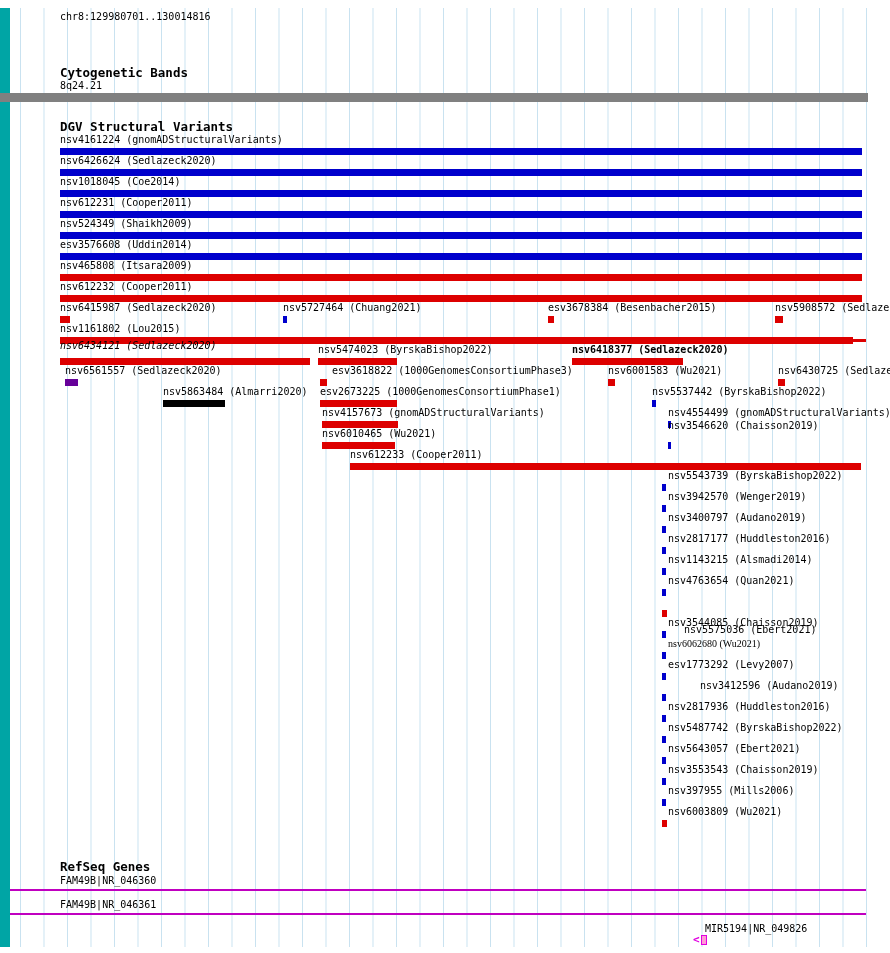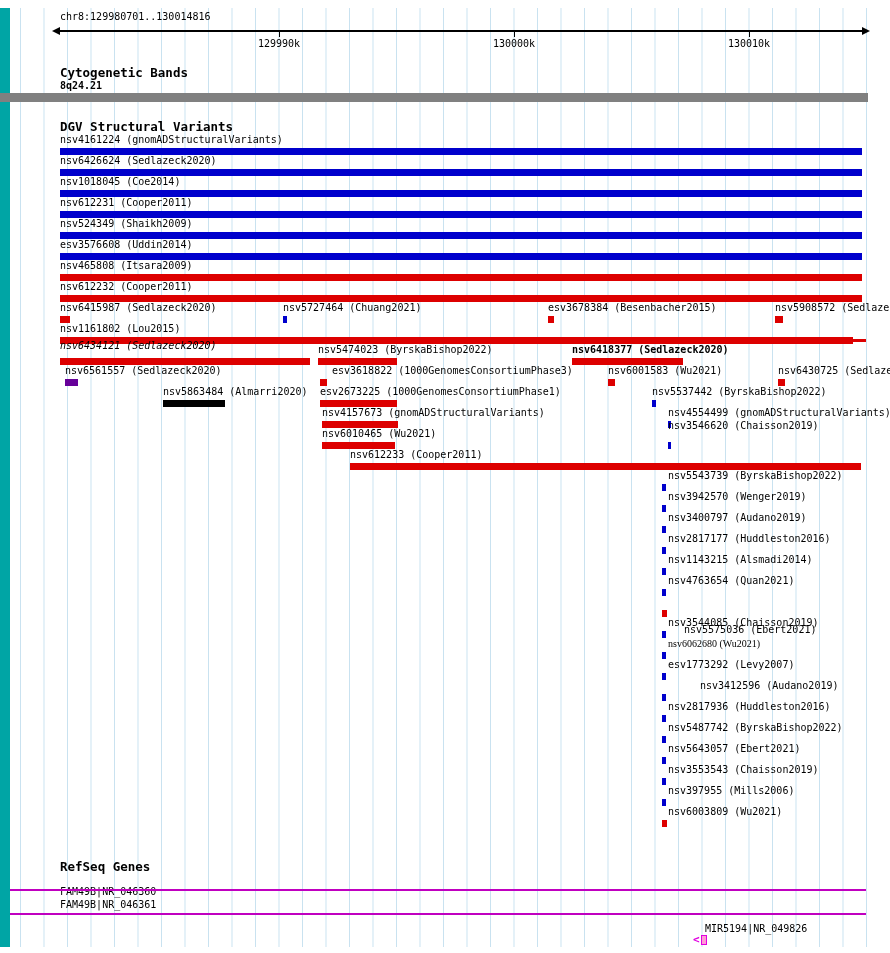--- a/index.html
+++ b/index.html
@@ -14,51 +14,40 @@
   .pos-label{position:absolute;left:60px;top:11px;}
   #ruler{position:absolute;left:0;top:0;width:890px;height:50px;}
   .ruler-line{position:absolute;left:60px;top:30px;width:802px;height:2px;background:#000;}
   .arrow{position:absolute;width:0;height:0;border-top:4px solid transparent;border-bottom:4px solid transparent;}
   .arrow.left{left:52px;top:27px;border-right:8px solid #000;}
   .arrow.right{left:862px;top:27px;border-left:8px solid #000;}
   .rtick{position:absolute;top:30px;width:1px;height:7px;background:#000;}
   .rtick-label{position:absolute;top:38px;transform:translateX(-50%);}
   .section-title{position:absolute;left:60px;font-weight:bold;font-size:12.5px;}
   #cyto-title{top:67px;}
-  .band-label{position:absolute;left:60px;top:80px;font-weight:bold;}
+  .band-label{position:absolute;left:60px;top:80px;}
   #cytoband{position:absolute;}
   #dgv-title{top:121px;}
   #refseq-title{top:861px;}
   .vlabel,.gene-label{position:absolute;white-space:nowrap;}
   .vbar{position:absolute;height:7px;}
   .vtail{position:absolute;height:3px;}
   .gene-line{position:absolute;height:2px;}
   .gene-marker{position:absolute;box-sizing:border-box;}
   .gene-arrow{position:absolute;font-size:11px;font-weight:bold;}
 </style>
 </head>
 <body>
 
 <div id="screen">
   <div id="gridlines" style="background-image: linear-gradient(90deg, rgb(200, 226, 240) 0px, rgb(200, 226, 240) 1px, transparent 1px);"></div>
   <div id="edge-strip" style="background: rgb(0, 165, 165);"></div>
 
   <div class="pos-label">chr8:129980701..130014816</div>
 
-  <div id="ruler">
-    <div class="ruler-line"></div>
-    <div class="arrow left"></div>
-    <div class="arrow right"></div>
-  <div class="rtick" style="left: 279px;"></div>
-      <div class="rtick-label" style="left: 279px;">129990k</div>
-      <div class="rtick" style="left: 514px;"></div>
-      <div class="rtick-label" style="left: 514px;">130000k</div>
-      <div class="rtick" style="left: 749px;"></div>
-      <div class="rtick-label" style="left: 749px;">130010k</div>
-    </div>
 
   <div class="section-title" id="cyto-title">Cytogenetic Bands</div>
   <div class="band-label">8q24.21</div>
   <div id="cytoband" style="left: 0px; top: 93px; width: 868px; height: 9px; background: rgb(128, 128, 128);"></div>
 
   <div class="section-title" id="dgv-title">DGV Structural Variants</div>
   <div id="variants-layer">
       <div class="vlabel" style="left: 60px; top: 134px;">nsv4161224 (gnomADStructuralVariants)</div>
       <div class="vbar" style="left: 60px; top: 148px; width: 802px; background: rgb(0, 0, 204);"></div>
       <div class="vlabel" style="left: 60px; top: 155px;">nsv6426624 (Sedlazeck2020)</div>
@@ -147,21 +136,21 @@
       <div class="vlabel" style="left: 668px; top: 764px;">nsv3553543 (Chaisson2019)</div>
       <div class="vbar" style="left: 662px; top: 778px; width: 4px; background: rgb(0, 0, 204);"></div>
       <div class="vlabel" style="left: 668px; top: 785px;">nsv397955 (Mills2006)</div>
       <div class="vbar" style="left: 662px; top: 799px; width: 4px; background: rgb(0, 0, 204);"></div>
       <div class="vlabel" style="left: 668px; top: 806px;">nsv6003809 (Wu2021)</div>
       <div class="vbar" style="left: 662px; top: 820px; width: 5px; background: rgb(221, 0, 0);"></div>
     </div>
 
   <div class="section-title" id="refseq-title">RefSeq Genes</div>
   <div id="genes-layer">
-      <div class="gene-label" style="left: 60px; top: 875px; margin-top: 11px;">FAM49B|NR_046360</div>
+      <div class="gene-label" style="left: 60px; top: 875px;">FAM49B|NR_046360</div>
       <div class="gene-line" style="left: 10px; top: 889px; width: 856px; background: rgb(192, 0, 192);"></div>
       <div class="gene-label" style="left: 60px; top: 899px;">FAM49B|NR_046361</div>
       <div class="gene-line" style="left: 10px; top: 913px; width: 856px; background: rgb(192, 0, 192);"></div>
       <div class="gene-label" style="left: 705px; top: 923px;">MIR5194|NR_049826</div>
       <div class="gene-arrow" style="left: 693px; top: 934px; color: rgb(224, 0, 224);">&lt;</div>
       <div class="gene-marker" style="left: 701px; top: 935px; width: 6px; height: 10px; background: rgb(255, 154, 213); border: 1px solid rgb(224, 0, 224);"></div>
     </div>
 </div>
 
 </body></html>

